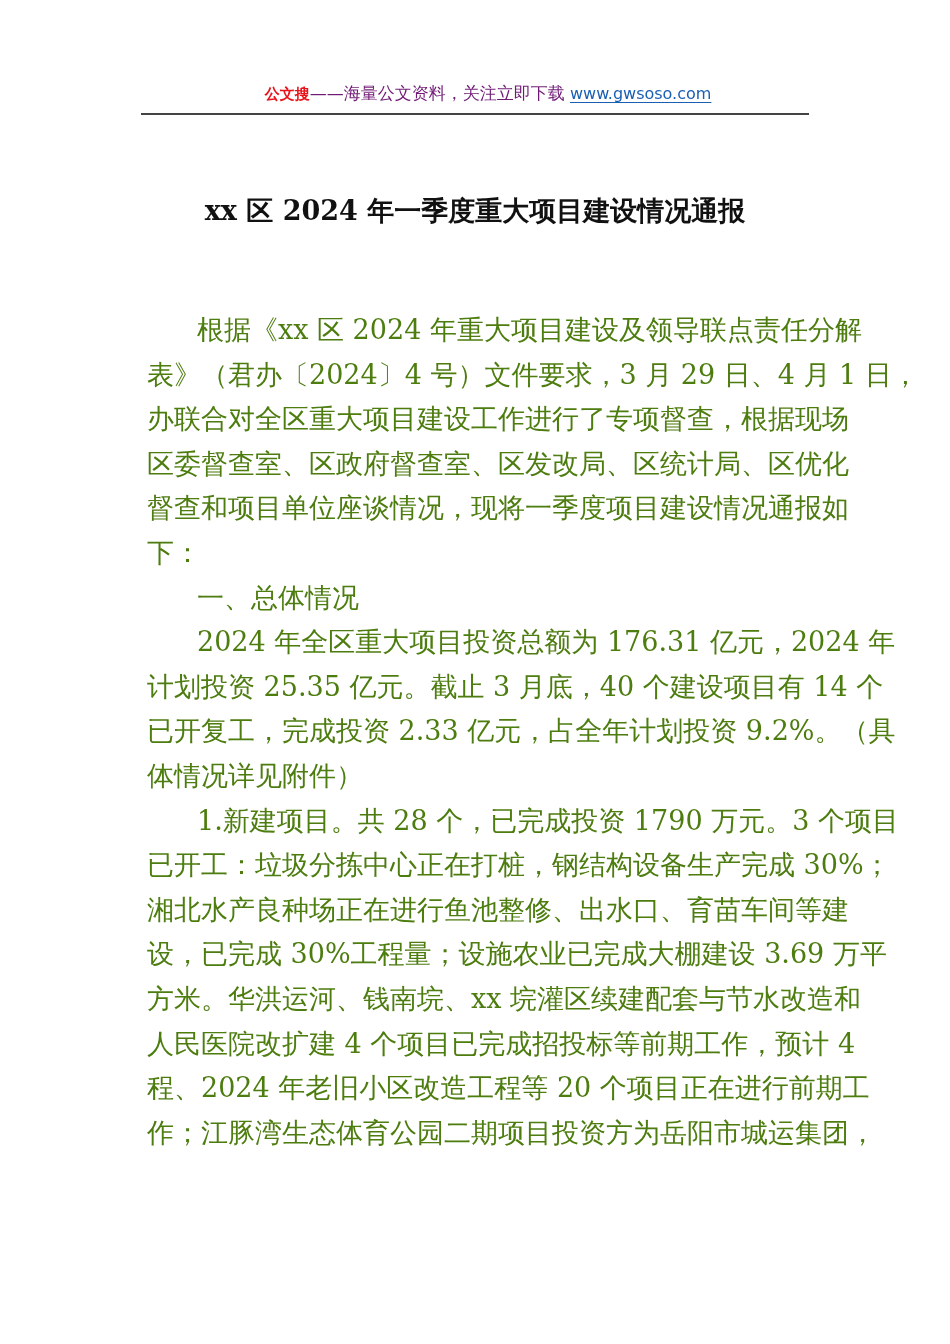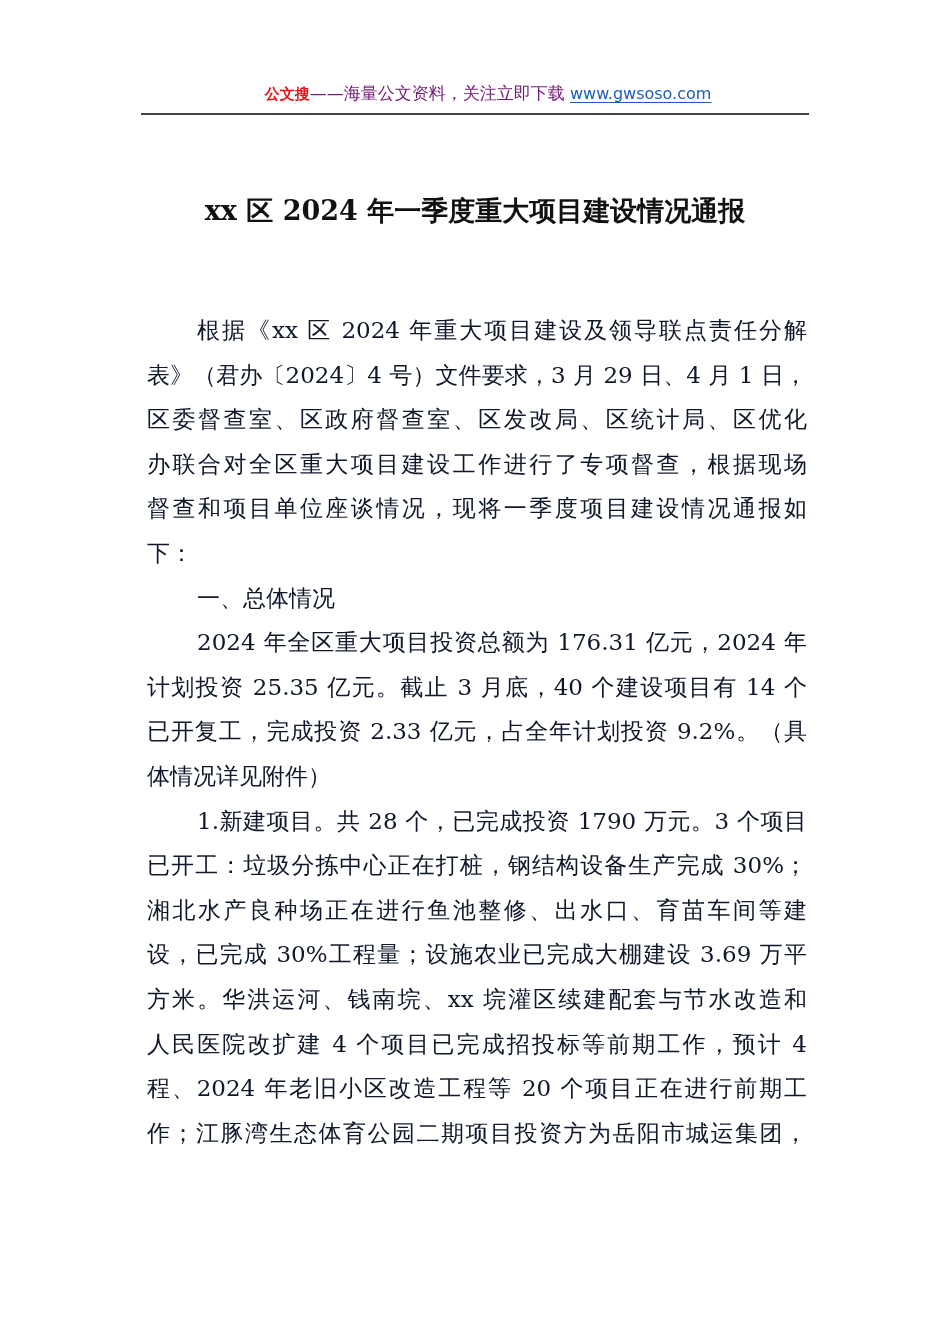--- a/index.html
+++ b/index.html
@@ -4,39 +4,39 @@
   <style>
     html, body { margin: 0; padding: 0; background: #ffffff; }
     body { width: 950px; height: 1344px; position: relative; overflow: hidden; font-family: "DejaVu Serif", "Liberation Serif", serif; color: #111; }
     .header { position: absolute; left: 0; top: 82px; width: 950px; text-align: center; white-space: nowrap; }
     .header .brand { color: #e8141b; font-family: "DejaVu Sans", "Liberation Sans", sans-serif; font-weight: bold; font-size: 15px; letter-spacing: 0px; margin-left: 26px; }
     .header .slogan { color: #701a75; font-family: "DejaVu Sans", "Liberation Sans", sans-serif; font-size: 17px; }
     .header .link { color: #1a5fb4; font-family: "DejaVu Sans", "Liberation Sans", sans-serif; font-size: 16px; text-decoration: underline; text-underline-offset: 3px; }
     .header-rule { position: absolute; left: 141px; top: 113px; width: 668px; height: 0; border-top: 2px solid #444; }
     .title { position: absolute; left: 141px; top: 193px; width: 668px; text-align: center; font-family: "DejaVu Serif", "Liberation Serif", serif; font-weight: bold; font-size: 27px; letter-spacing: 0px; white-space: nowrap; color: #111; }
     .body { position: absolute; left: 147px; top: 308px; width: 660px; }
-    .line { height: 44.6px; line-height: 44.6px; font-size: 23px; white-space: nowrap; text-align: justify; text-align-last: justify; font-family: "DejaVu Serif", "Liberation Serif", serif; color: #0f172a; }
+    .line { height: 44.6px; line-height: 44.6px; font-size: 27px; white-space: nowrap; text-align: justify; text-align-last: justify; font-family: "DejaVu Serif", "Liberation Serif", serif; color: #4d7c0f; }
     .line.last { text-align-last: left; }
     .line.indent { padding-left: 50px; }
   </style>
 </head>
 <body>
 
 <div class="header">
   <span class="brand">公文搜</span><span class="slogan">——海量公文资料，关注立即下载 </span><span class="link">www.gwsoso.com</span>
 </div>
 <div class="header-rule"></div>
 
 <div class="title">xx 区 2024 年一季度重大项目建设情况通报</div>
 
 <div class="body">
   <div class="line indent">根据《xx 区 2024 年重大项目建设及领导联点责任分解</div>
   <div class="line">表》（君办〔2024〕4 号）文件要求，3 月 29 日、4 月 1 日，</div>
+  <div class="line">办联合对全区重大项目建设工作进行了专项督查，根据现场</div>
   <div class="line">区委督查室、区政府督查室、区发改局、区统计局、区优化</div>
-  <div class="line">办联合对全区重大项目建设工作进行了专项督查，根据现场</div>
   <div class="line">督查和项目单位座谈情况，现将一季度项目建设情况通报如</div>
   <div class="line last">下：</div>
   <div class="line indent last">一、总体情况</div>
   <div class="line indent">2024 年全区重大项目投资总额为 176.31 亿元，2024 年</div>
   <div class="line">计划投资 25.35 亿元。截止 3 月底，40 个建设项目有 14 个</div>
   <div class="line">已开复工，完成投资 2.33 亿元，占全年计划投资 9.2%。（具</div>
   <div class="line last">体情况详见附件）</div>
   <div class="line indent">1.新建项目。共 28 个，已完成投资 1790 万元。3 个项目</div>
   <div class="line">已开工：垃圾分拣中心正在打桩，钢结构设备生产完成 30%；</div>
   <div class="line">湘北水产良种场正在进行鱼池整修、出水口、育苗车间等建</div>

